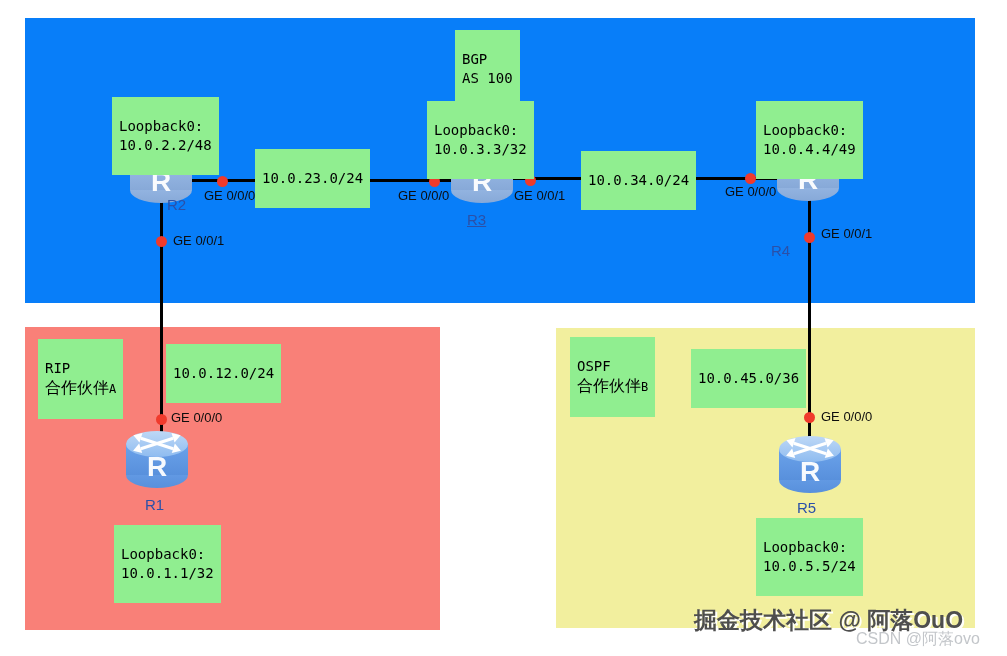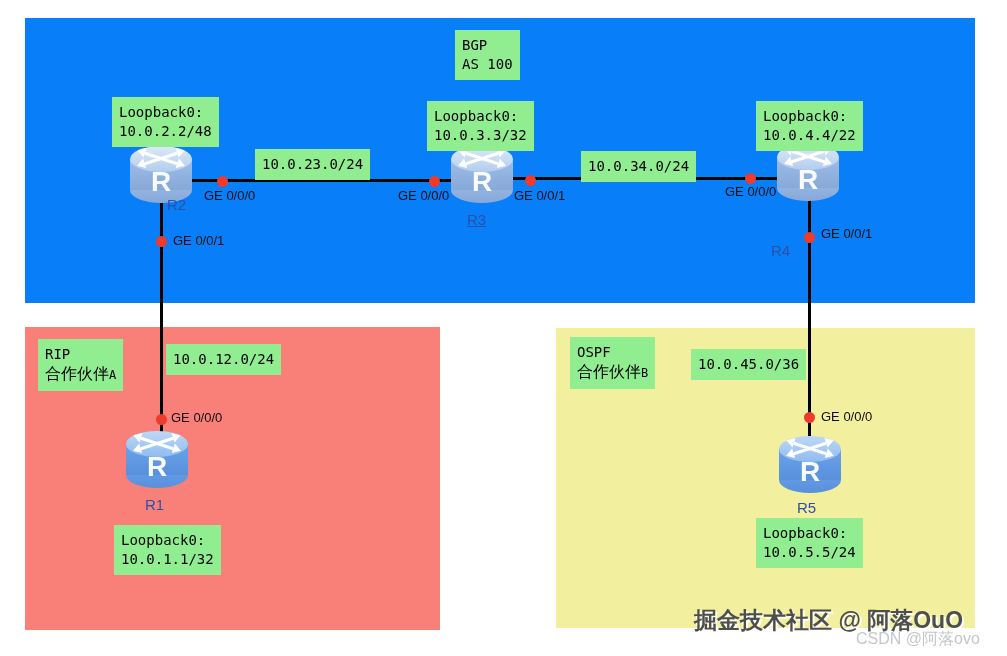--- a/index.html
+++ b/index.html
@@ -17,21 +17,21 @@
 
   
   .dot{position:absolute;width:11px;height:11px;border-radius:50%;background:var(--dot,#f03a2c);}
 
   
   .iflabel{position:absolute;font-size:13px;color:#0d0d0d;white-space:nowrap;}
 
   
   .glabel{position:absolute;background:var(--label_bg,#90ee90);color:#000;
           font-family:"DejaVu Sans Mono","Liberation Mono",monospace;
-          font-size:14px;line-height:19px;padding:6px 7px;white-space:nowrap;}
+          font-size:14px;line-height:19px;padding:20px 7px;white-space:nowrap;}
   .glabel .cjk{font-family:"DejaVu Sans","Liberation Sans",sans-serif;font-size:16px;}
   .glabel .sfx{font-size:12px;}
 
   
   .router{position:absolute;width:62px;height:58px;cursor:pointer;}
   .cyl-bottom{position:absolute;left:0;top:31px;width:62px;height:26px;border-radius:50%;}
   .cyl-body{position:absolute;left:0;top:13px;width:62px;height:31px;}
   .cyl-top{position:absolute;left:0;top:0;width:62px;height:26px;border-radius:50%;}
   .router.light .cyl-bottom,.router.light .cyl-body{background:linear-gradient(180deg,#9dbde8,#87a9d8);}
   .router.light .cyl-top{background:linear-gradient(180deg,#dce9f8,#b3cdee);}
@@ -152,21 +152,21 @@
   <div class="glabel" style="left:112px;top:97px;">
     <div>Loopback0:</div>
     <div>10.0.2.2/48</div>
   </div>
   <div class="glabel" style="left:427px;top:101px;">
     <div>Loopback0:</div>
     <div>10.0.3.3/32</div>
   </div>
   <div class="glabel" style="left:756px;top:101px;">
     <div>Loopback0:</div>
-    <div>10.0.4.4/22</div>
+    <div>10.0.4.4/49</div>
   </div>
   <div class="glabel" style="left:114px;top:525px;">
     <div>Loopback0:</div>
     <div>10.0.1.1/32</div>
   </div>
   <div class="glabel" style="left:756px;top:518px;">
     <div>Loopback0:</div>
     <div>10.0.5.5/24</div>
   </div>
 

